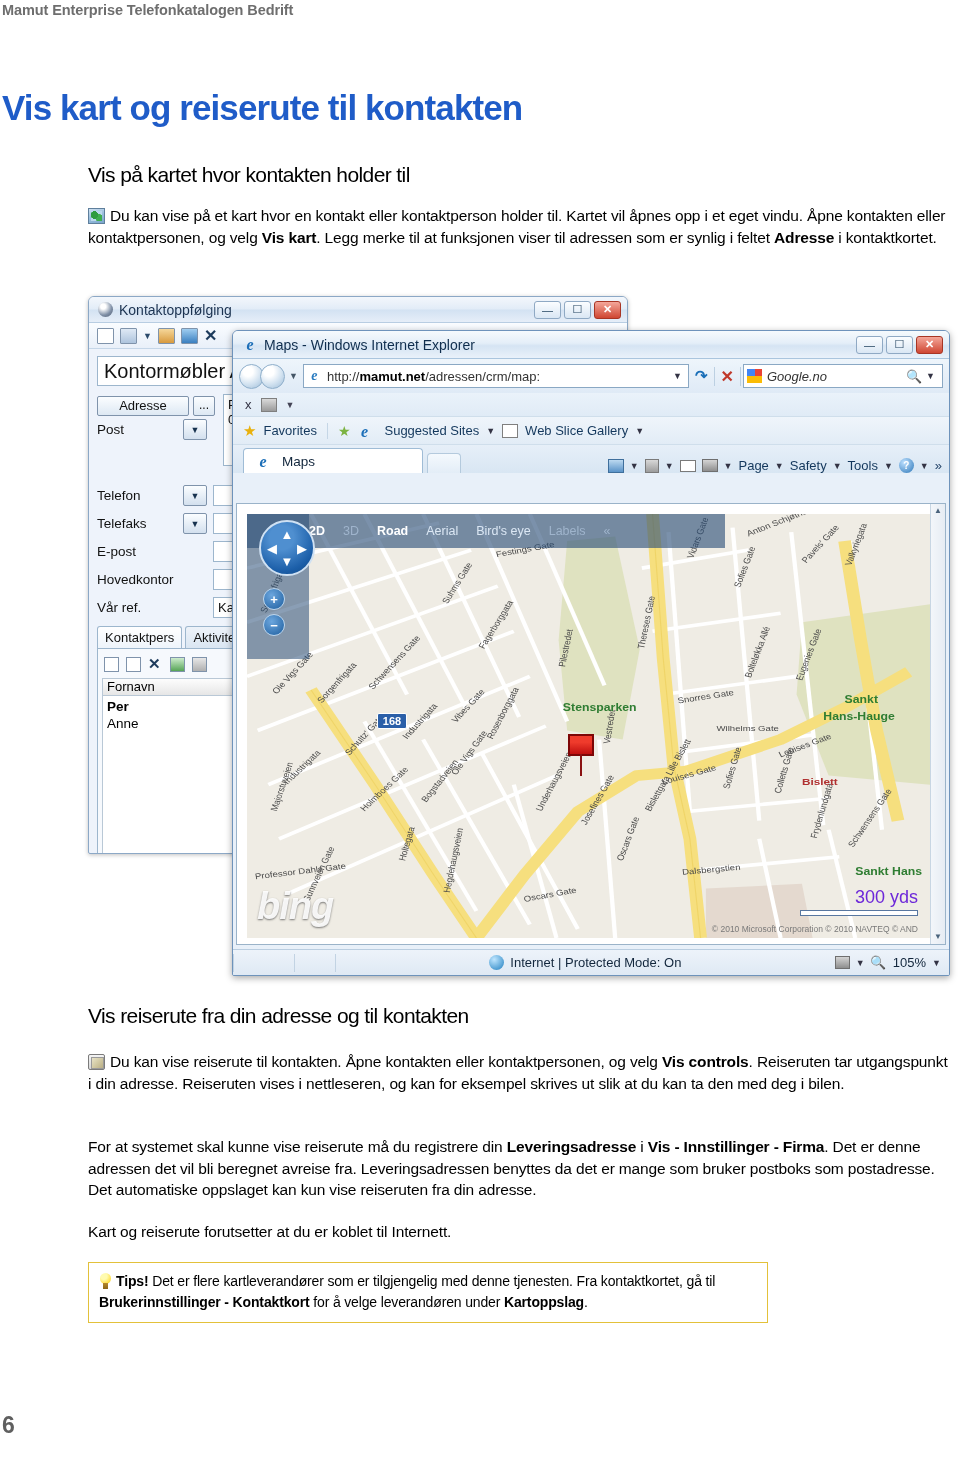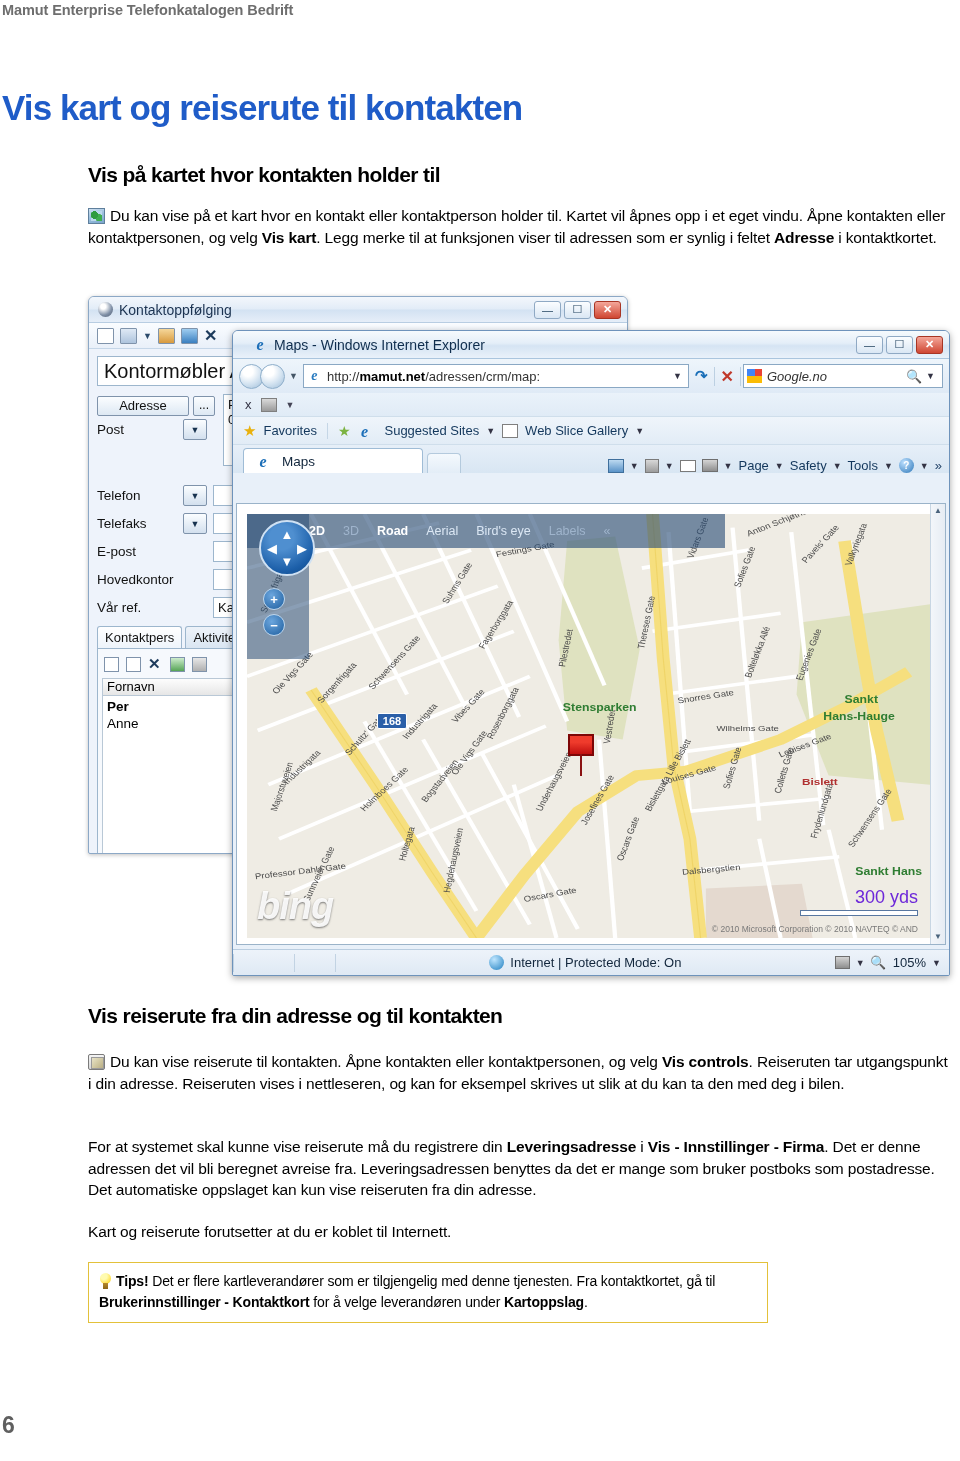--- a/index.html
+++ b/index.html
@@ -23,21 +23,21 @@
 
   
   .page-title{
     position:absolute; left:2px; top:88px;
     font-size:35px; font-weight:bold; color:#1f5cc8;
     letter-spacing:-0.9px; white-space:nowrap;
   }
 
   
   .h2{
-    font-size:21px; font-weight:bold; color:#000;
+    font-size:21px; font-weight:normal; color:#000;
     letter-spacing:-0.6px;
   }
   .h2-1{ position:absolute; left:88px; top:163px; }
   .h2-2{ position:absolute; left:88px; top:1004px; }
 
   
   .para{
     position:absolute;
     font-size:15.5px; line-height:21.5px; color:#000;
     letter-spacing:-0.15px;
@@ -228,21 +228,21 @@
     position:absolute; left:144px; top:34px; width:718px; height:646px;
     background:#e8f0f9;
     border:1px solid #6e93bb;
     border-radius:6px 6px 2px 2px;
     box-shadow:0 2px 7px rgba(0,0,0,.35);
     overflow:hidden;
   }
   .ie-title{
     height:28px;
     background:linear-gradient(180deg,#f6fafd 0%,#e4eef8 45%,#d5e4f3 55%,#e9f1fa 100%);
-    display:flex; align-items:center; padding:0 4px 0 19px;
+    display:flex; align-items:center; padding:0 4px 0 9px;
     border-bottom:1px solid #aac5de;
     text-align:center;
   }
   .ie-logo{
     width:16px; height:16px; margin-right:6px; flex:none; position:relative;
   }
   .ie-logo:before{
     content:"e"; position:absolute; inset:0; color:#1d6fb8;
     font-size:16px; font-weight:bold; font-style:italic;
     font-family:"Liberation Serif", serif; line-height:15px; text-align:center;

